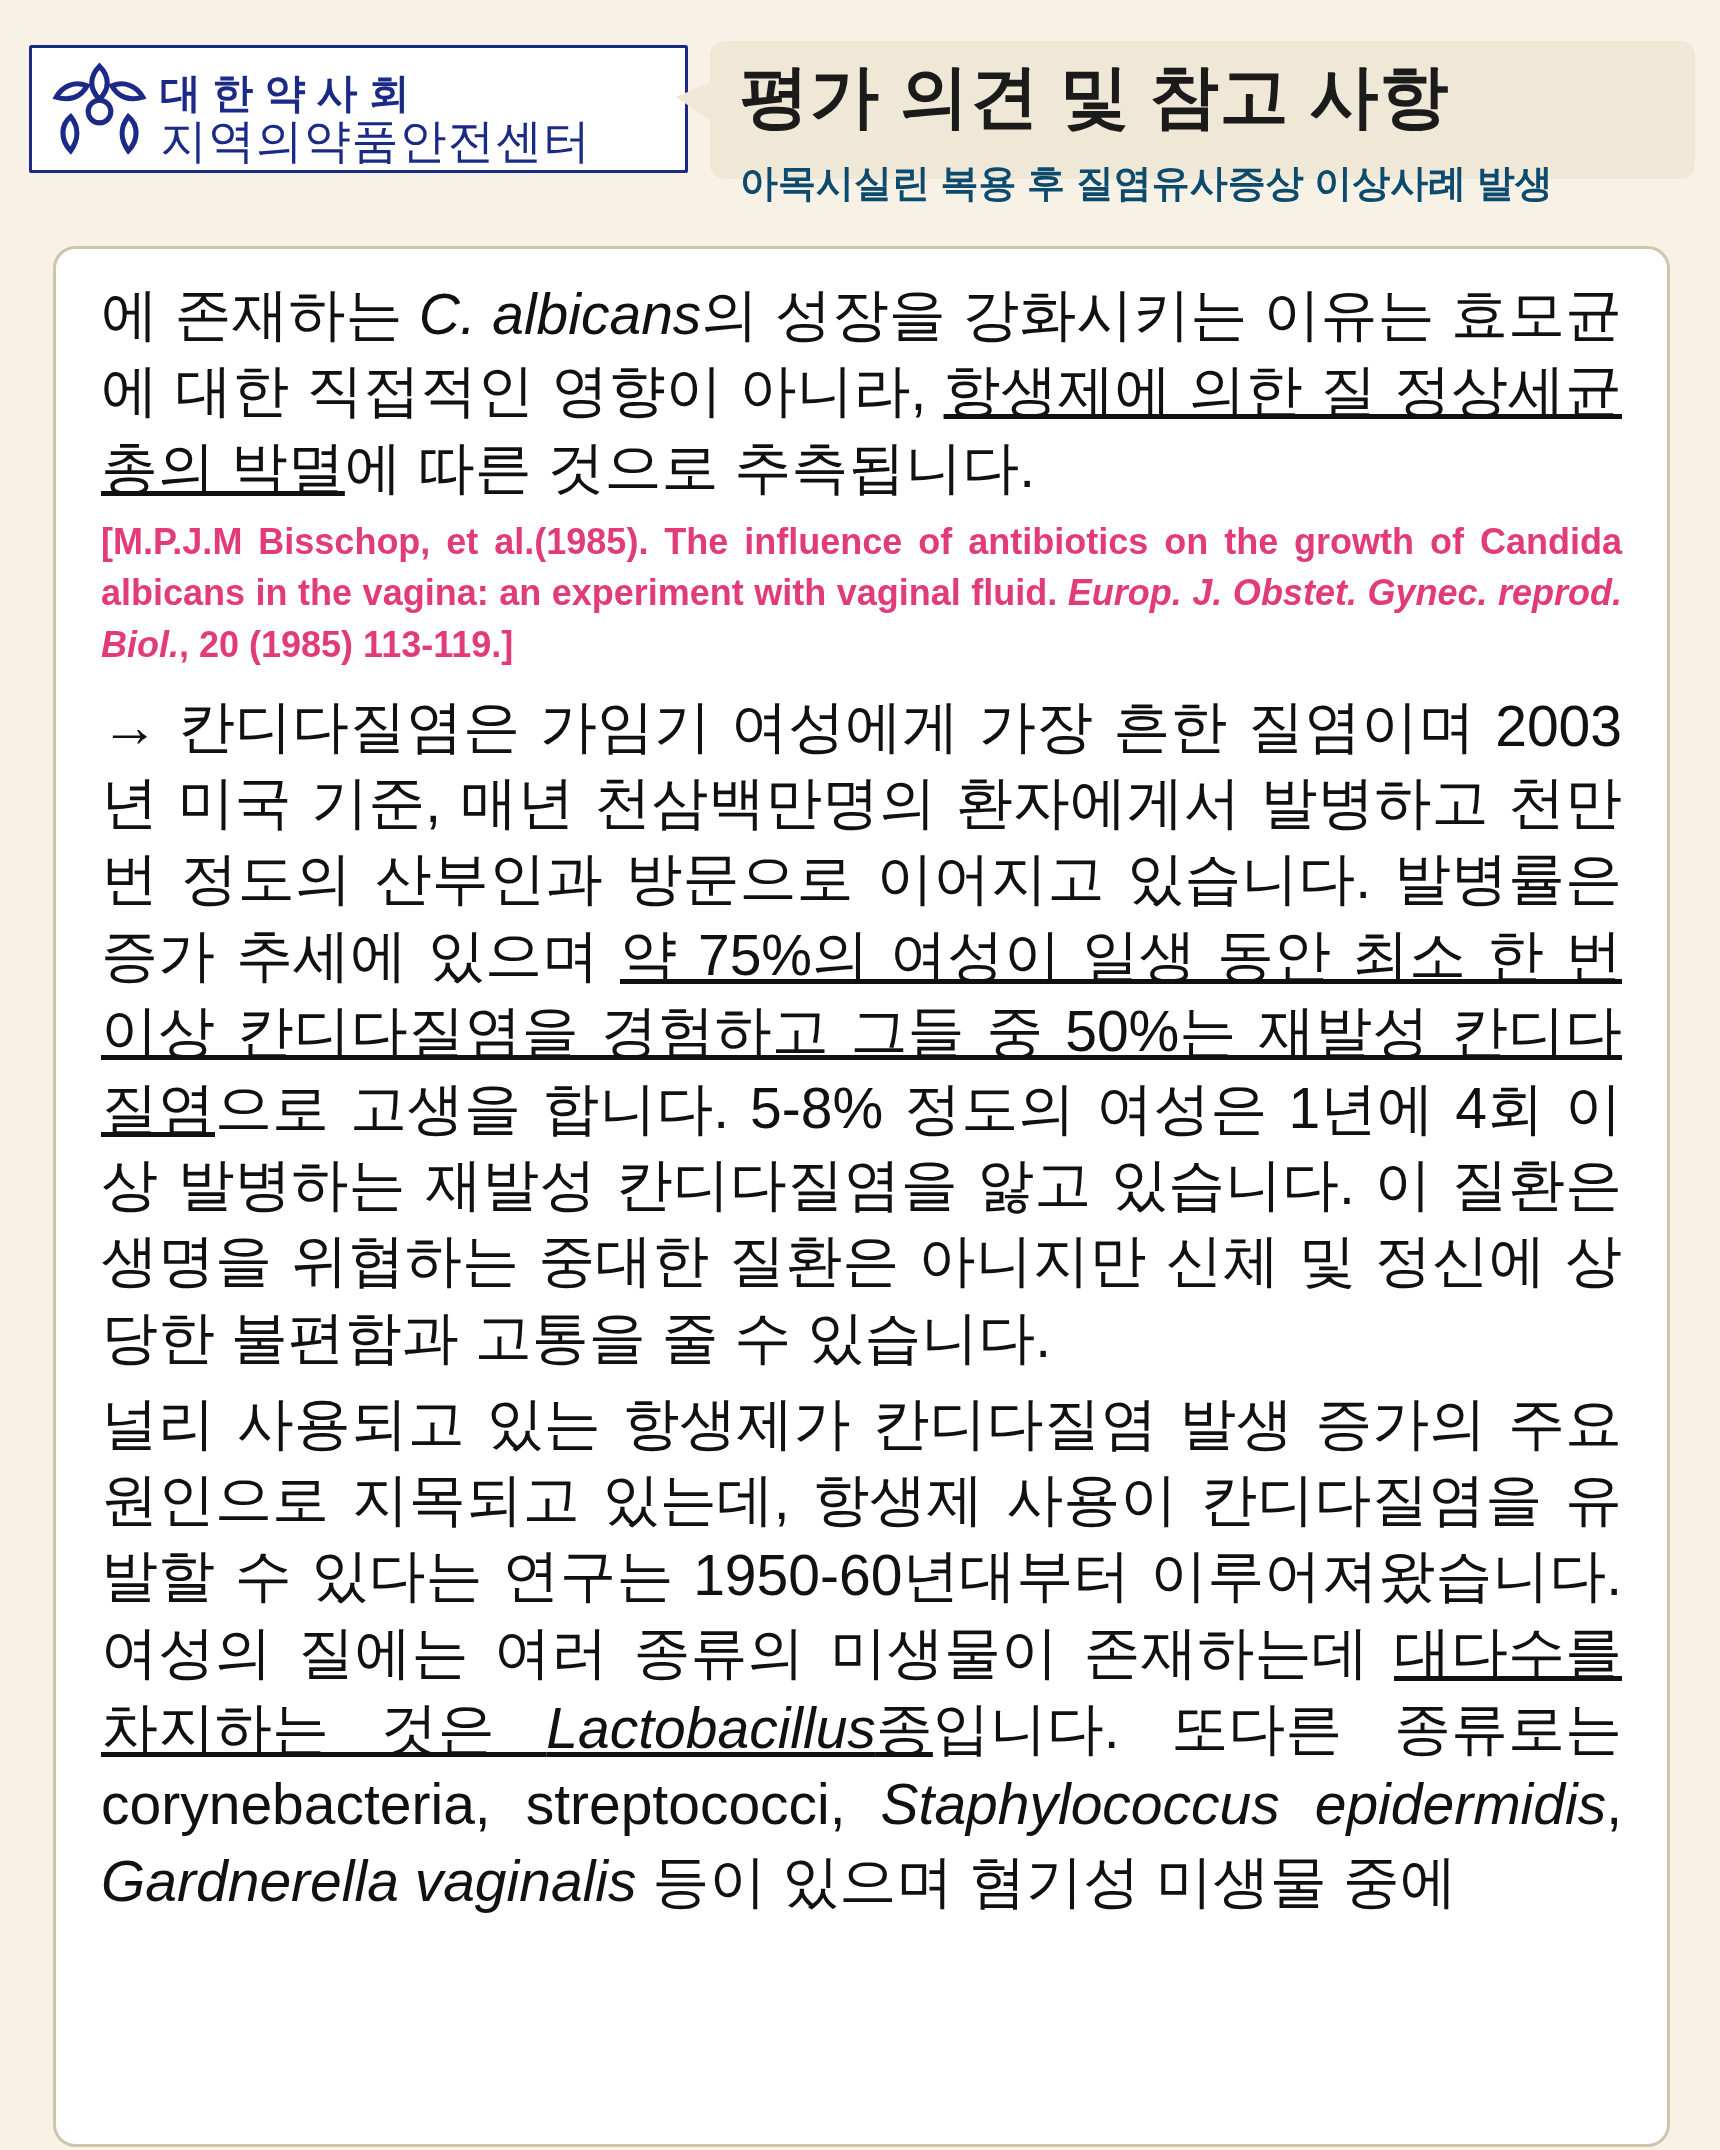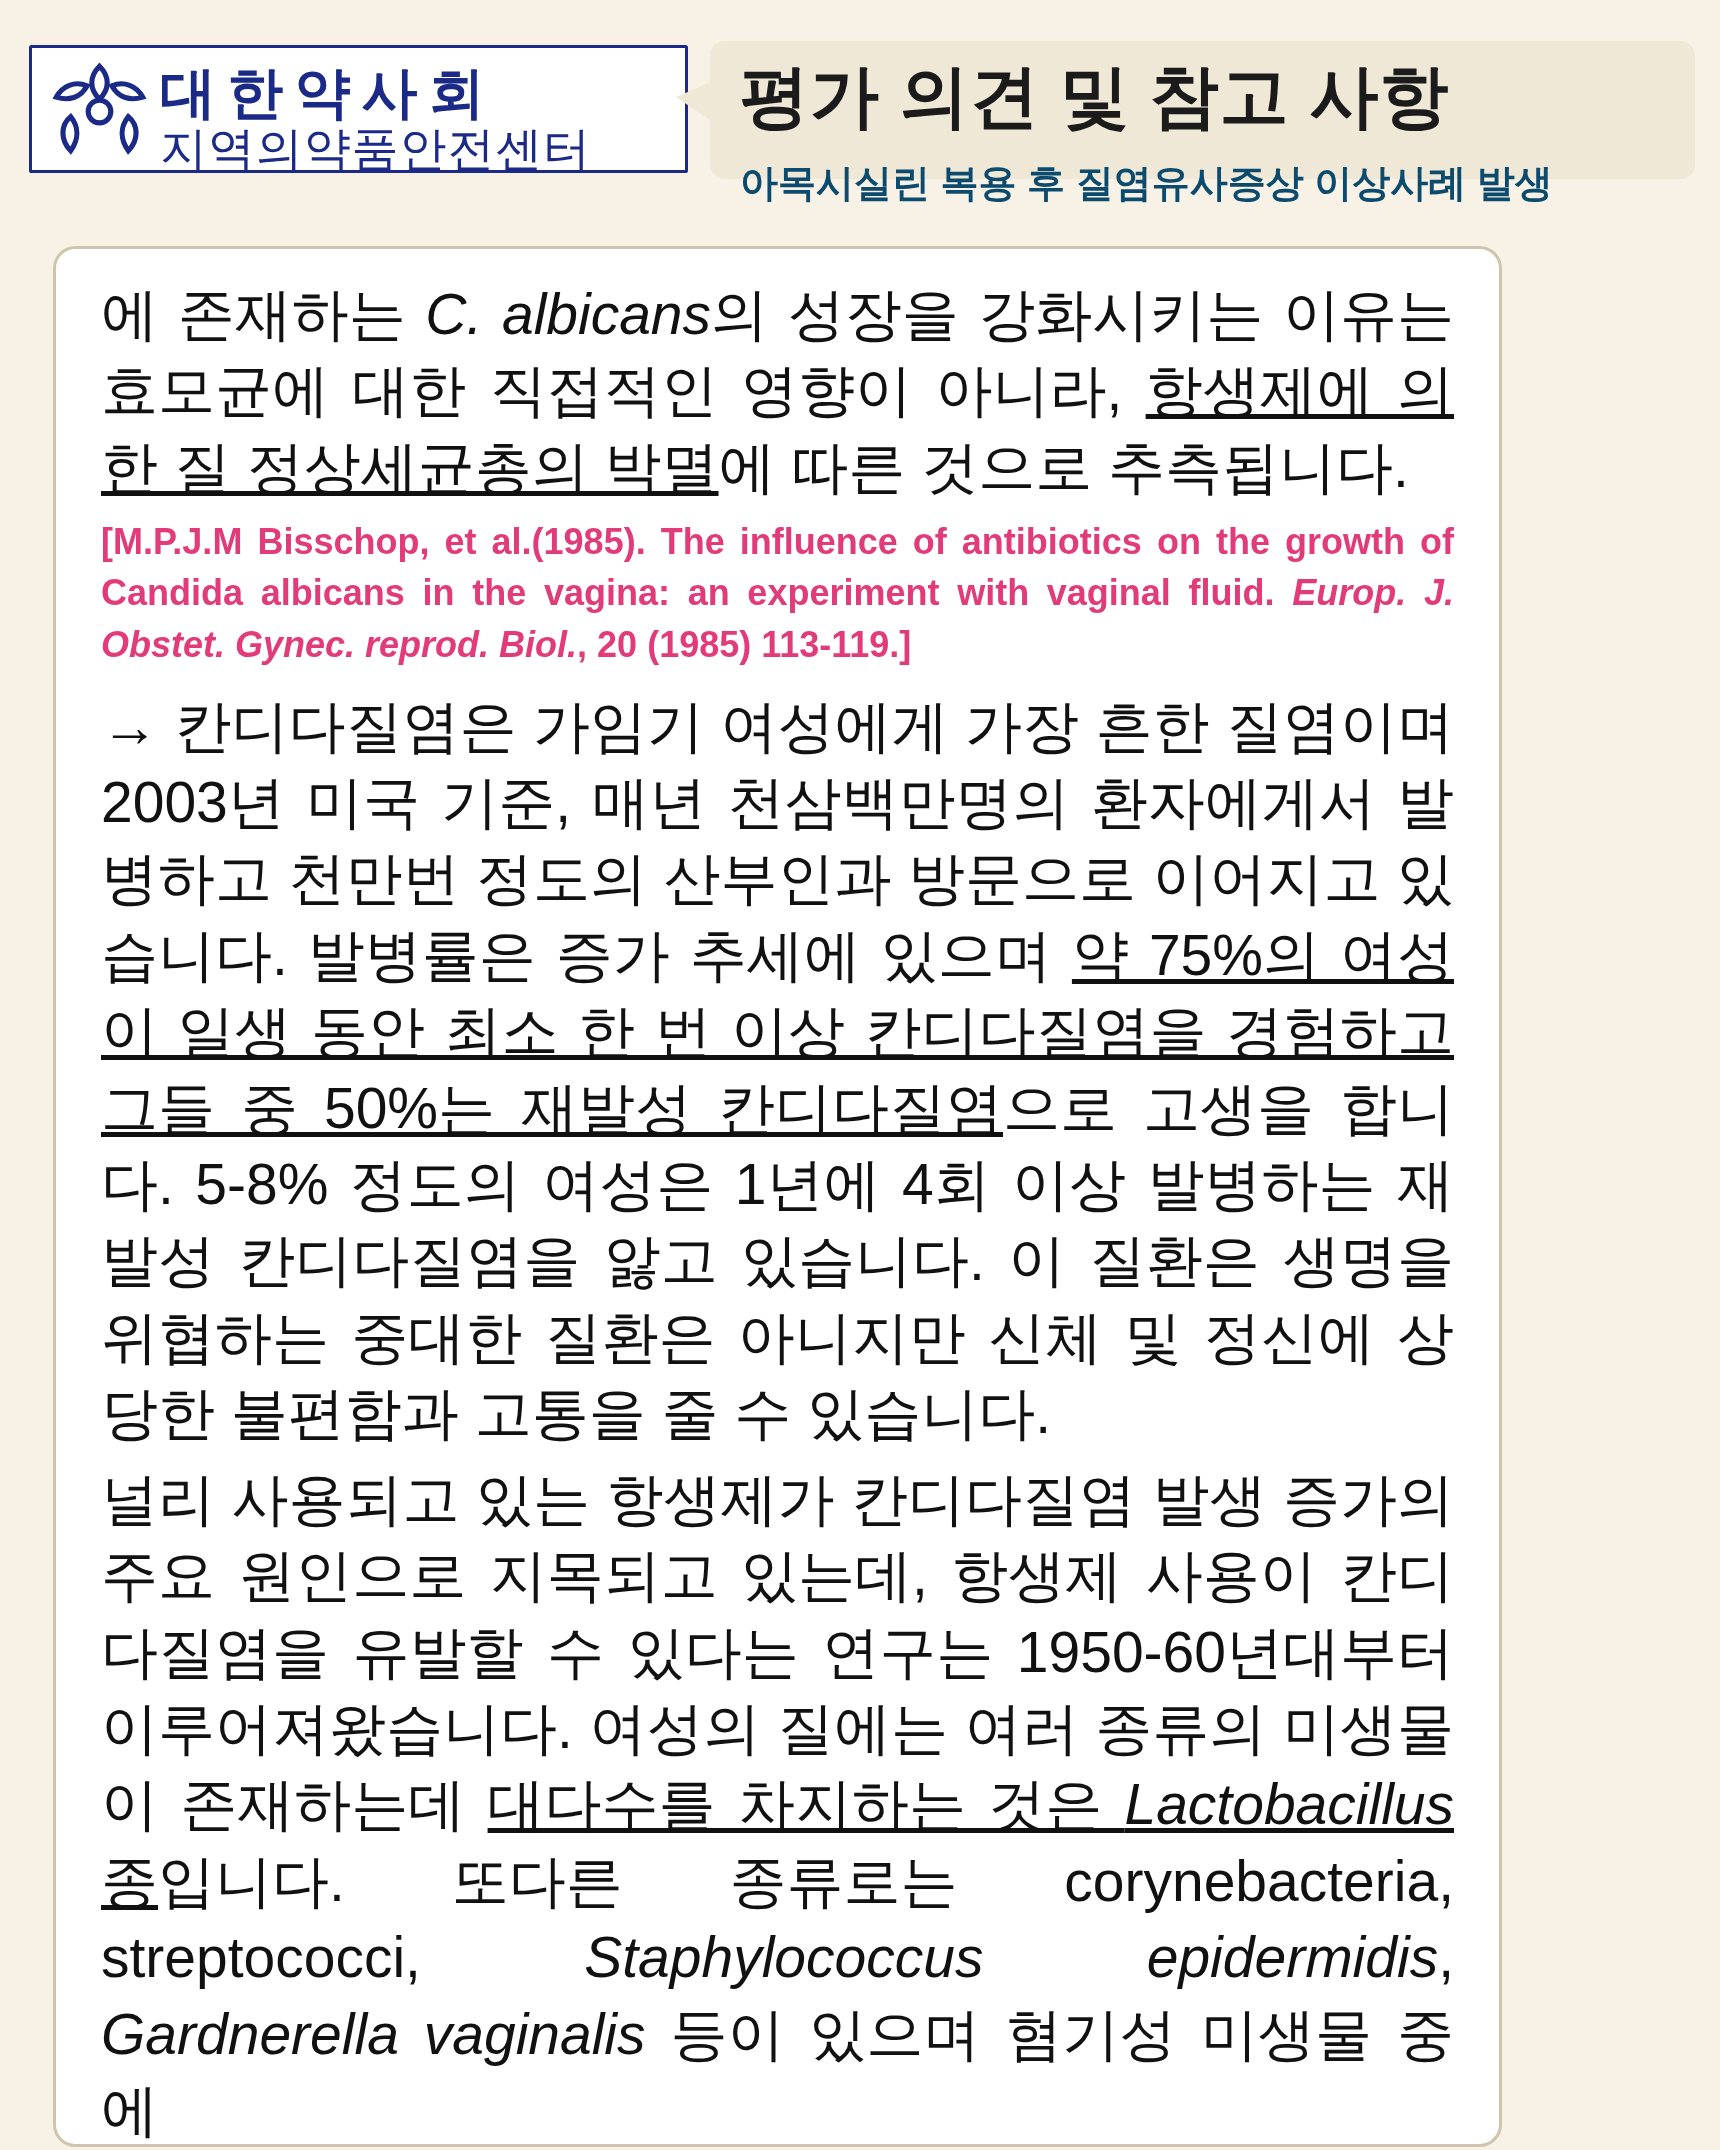--- a/index.html
+++ b/index.html
@@ -45,21 +45,21 @@
     margin-left: 15.5px;
     flex: 0 0 auto;
     position: relative;
   }
   .logo-text {
     margin-left: 9.5px;
     color: #1b2a87;
     line-height: 1.08;
   }
   .logo-text .l1 {
-    font-size: 56px;
+    font-size: 41px;
     font-weight: bold;
     letter-spacing: 11.2px;
     white-space: nowrap;
     margin-top: 20px;
   }
   .logo-text .l2 {
     font-size: 47px;
     font-weight: normal;
     letter-spacing: 0.9px;
     white-space: nowrap;
@@ -102,21 +102,21 @@
     line-height: 1.3;
     margin-top: 19px;
     white-space: nowrap;
   }
 
   
   .card {
     position: absolute;
     left: 53px;
     top: 246px;
-    width: 1449px;
+    width: 1617px;
     height: 1901px;
     background: #ffffff;
     border: 3px solid #cfc5ad;
     border-radius: 22.4px;
     padding: 27px 45px 17px 45px;
     overflow: hidden;
   }
 
   .para {
     font-size: 57px;

